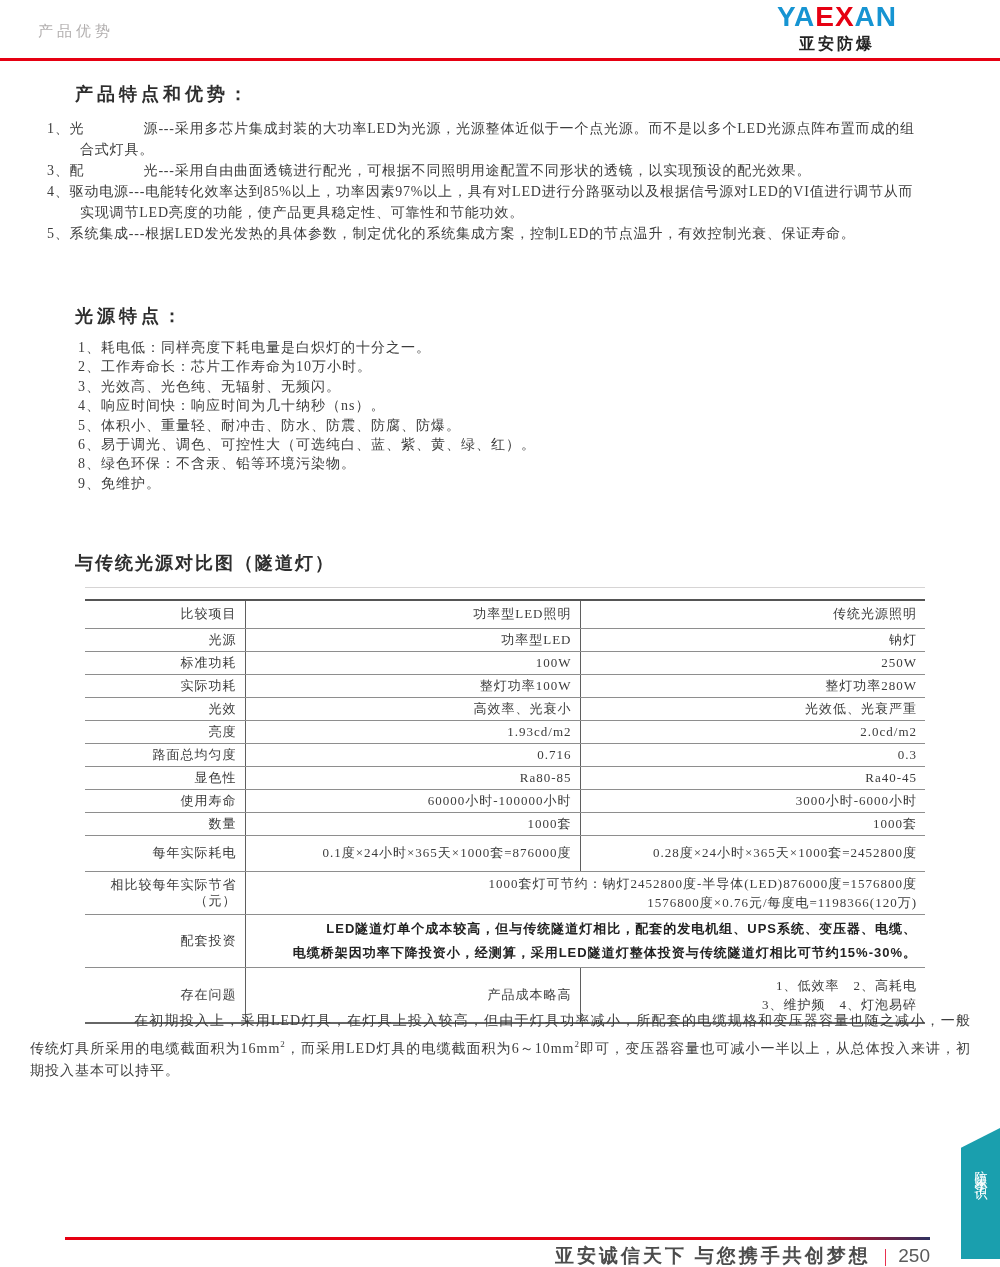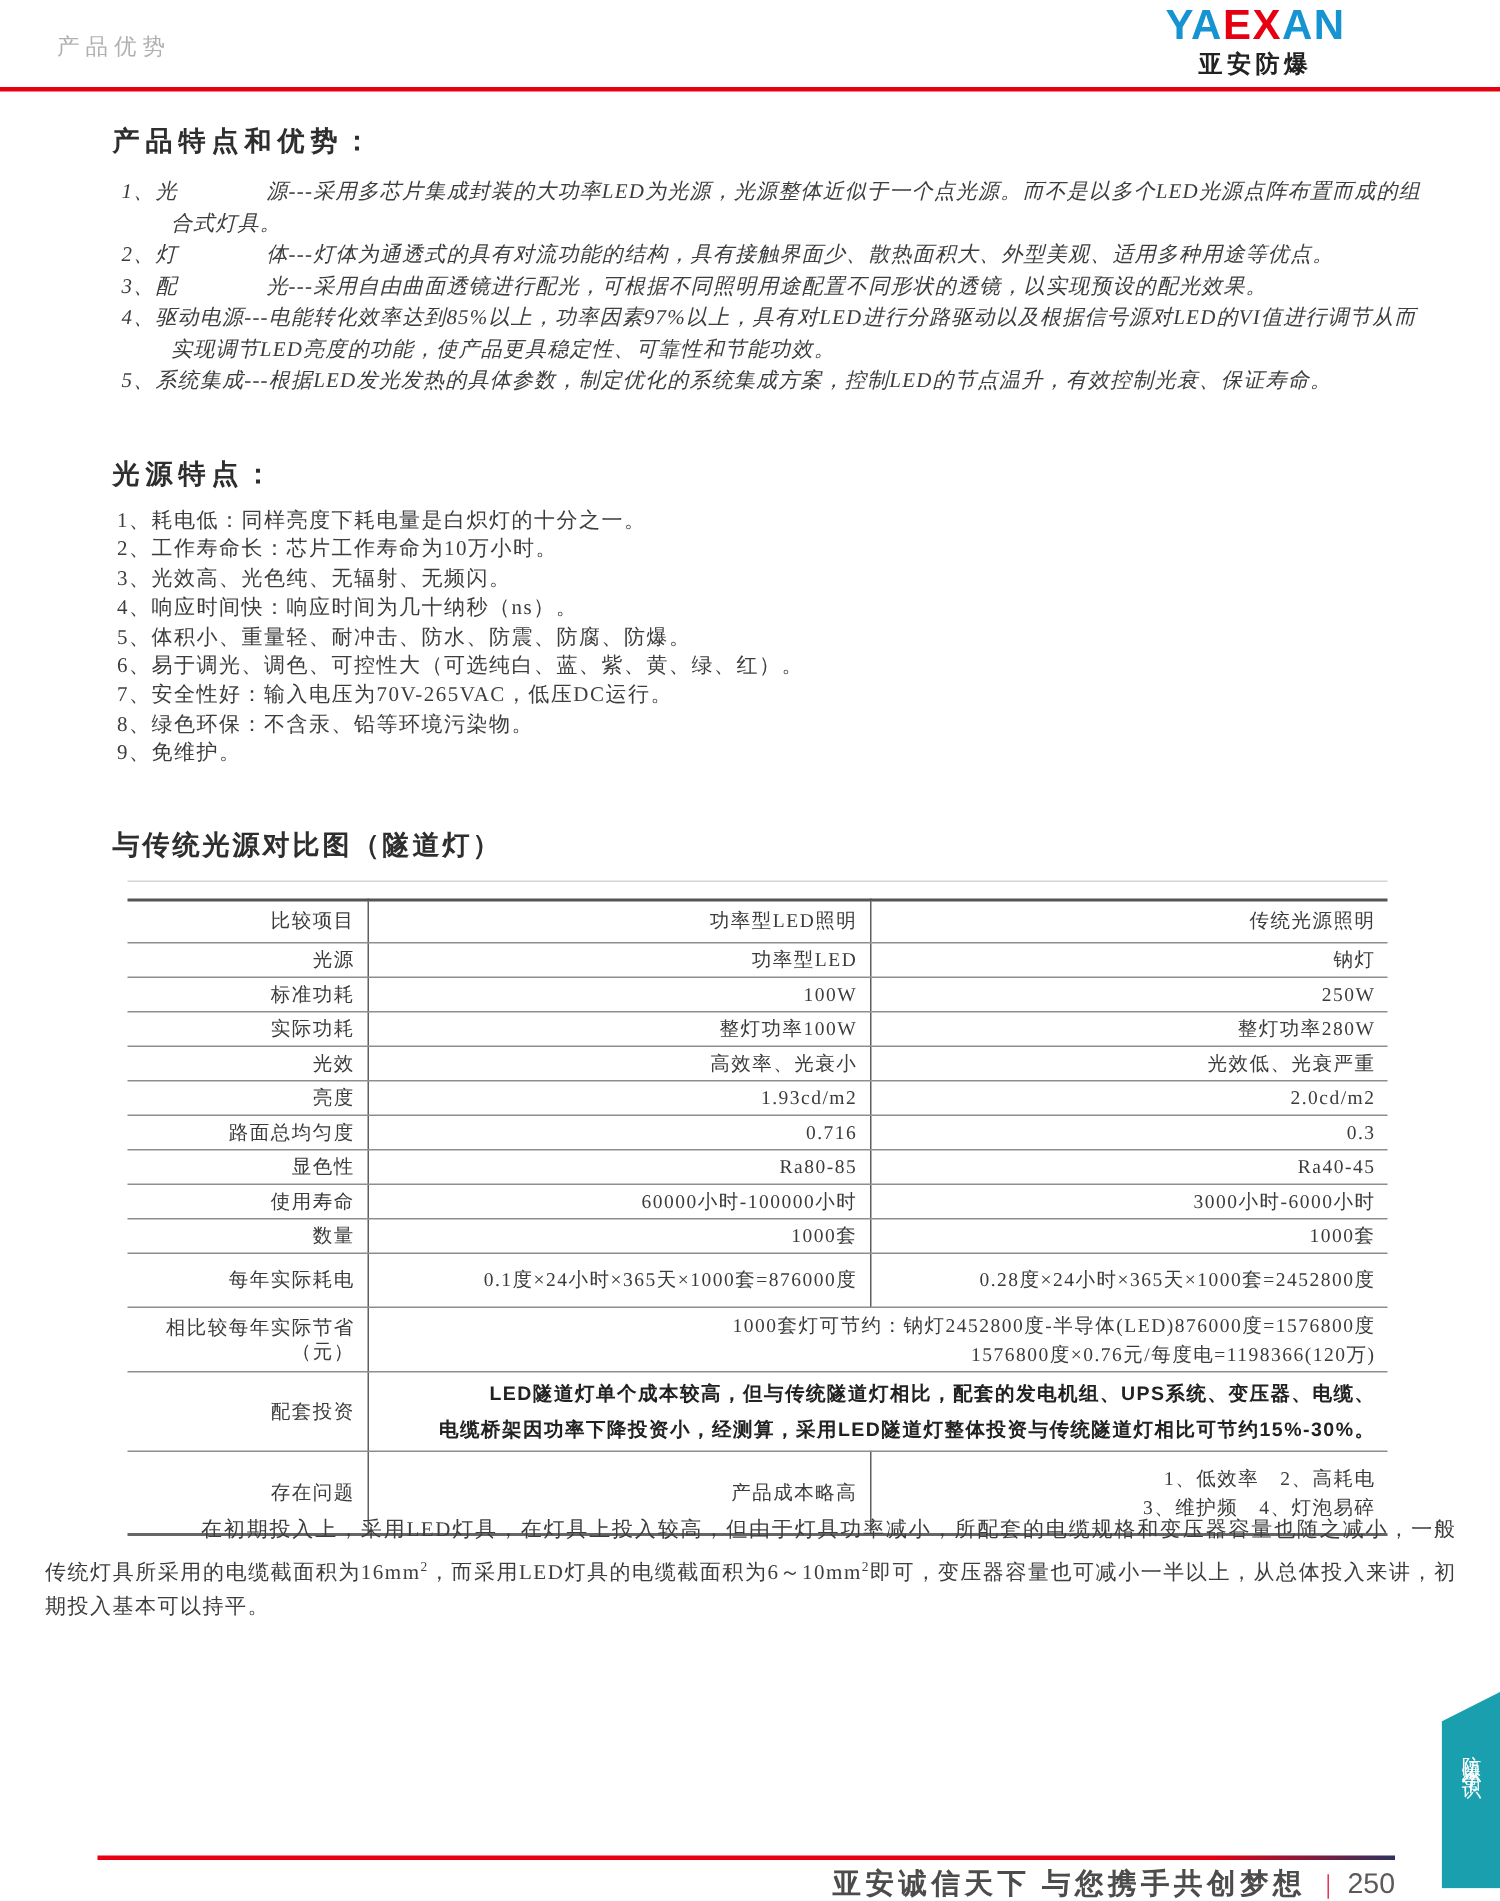--- a/index.html
+++ b/index.html
@@ -18,21 +18,21 @@
   .top-rule { position:absolute; left:0; top:58px; width:1000px; height:3px; background:#e60012; }
 
   
   .sec-h { position:absolute; left:75px; font-size:18px; font-weight:bold; color:#2e2e2e;
     letter-spacing:4px; }
   #h-features { top:82px; }
   #h-source   { top:304px; }
   #h-compare  { top:551px; letter-spacing:2px; }
 
   
-  .feat-list { position:absolute; left:81px; top:118px; width:874px;font-style:italic; }
+  .feat-list { position:absolute; left:47px; top:118px; width:874px; }
   .feat-list .li { font-size:14px; line-height:21px; letter-spacing:0.8px; color:#3d3d3d;
     padding-left:33px; text-indent:-33px; }
   .src-list { position:absolute; left:78px; top:338px; width:860px; }
   .src-list .li { font-size:14px; line-height:19.4px; letter-spacing:1px; color:#3d3d3d; }
 
   
   .tbl-wrap { position:absolute; left:85px; top:587px; width:840px; }
   .pre-rule { width:840px; height:1px; background:#d6d4d4; }
   table.cmp { width:840px; margin-top:11px; border-collapse:collapse; table-layout:fixed;
     font-size:13px; color:#3b3b3b; border-top:2px solid #555; border-bottom:2px solid #666; }
@@ -74,35 +74,33 @@
 <div class="hdr-label">产品优势</div>
 <div class="logo">
   <div class="logo-word"><span class="lg-blue">YA</span><span class="lg-red">EX</span><span class="lg-blue">AN</span></div>
   <div class="logo-sub">亚安防爆</div>
 </div>
 <div class="top-rule"></div>
 
 <div class="sec-h" id="h-features">产品特点和优势：</div>
 <div class="feat-list">
   <div class="li">1、光　　　　源---采用多芯片集成封装的大功率LED为光源，光源整体近似于一个点光源。而不是以多个LED光源点阵布置而成的组合式灯具。</div>
-  <div class="li">2、灯　　　　体---灯体为通透式的具有对流功能的结构，具有接触界面少、散热面积大、外型美观、适用多种用途等优点。</div>
   <div class="li">3、配　　　　光---采用自由曲面透镜进行配光，可根据不同照明用途配置不同形状的透镜，以实现预设的配光效果。</div>
   <div class="li">4、驱动电源---电能转化效率达到85%以上，功率因素97%以上，具有对LED进行分路驱动以及根据信号源对LED的VI值进行调节从而实现调节LED亮度的功能，使产品更具稳定性、可靠性和节能功效。</div>
   <div class="li">5、系统集成---根据LED发光发热的具体参数，制定优化的系统集成方案，控制LED的节点温升，有效控制光衰、保证寿命。</div>
 </div>
 
 <div class="sec-h" id="h-source">光源特点：</div>
 <div class="src-list">
   <div class="li">1、耗电低：同样亮度下耗电量是白炽灯的十分之一。</div>
   <div class="li">2、工作寿命长：芯片工作寿命为10万小时。</div>
   <div class="li">3、光效高、光色纯、无辐射、无频闪。</div>
   <div class="li">4、响应时间快：响应时间为几十纳秒（ns）。</div>
   <div class="li">5、体积小、重量轻、耐冲击、防水、防震、防腐、防爆。</div>
   <div class="li">6、易于调光、调色、可控性大（可选纯白、蓝、紫、黄、绿、红）。</div>
-  <div class="li">7、安全性好：输入电压为70V-265VAC，低压DC运行。</div>
   <div class="li">8、绿色环保：不含汞、铅等环境污染物。</div>
   <div class="li">9、免维护。</div>
 </div>
 
 <div class="sec-h" id="h-compare">与传统光源对比图（隧道灯）</div>
 <div class="tbl-wrap">
   <div class="pre-rule"></div>
   <table class="cmp">
     <colgroup>
         <col style="width:160px">

